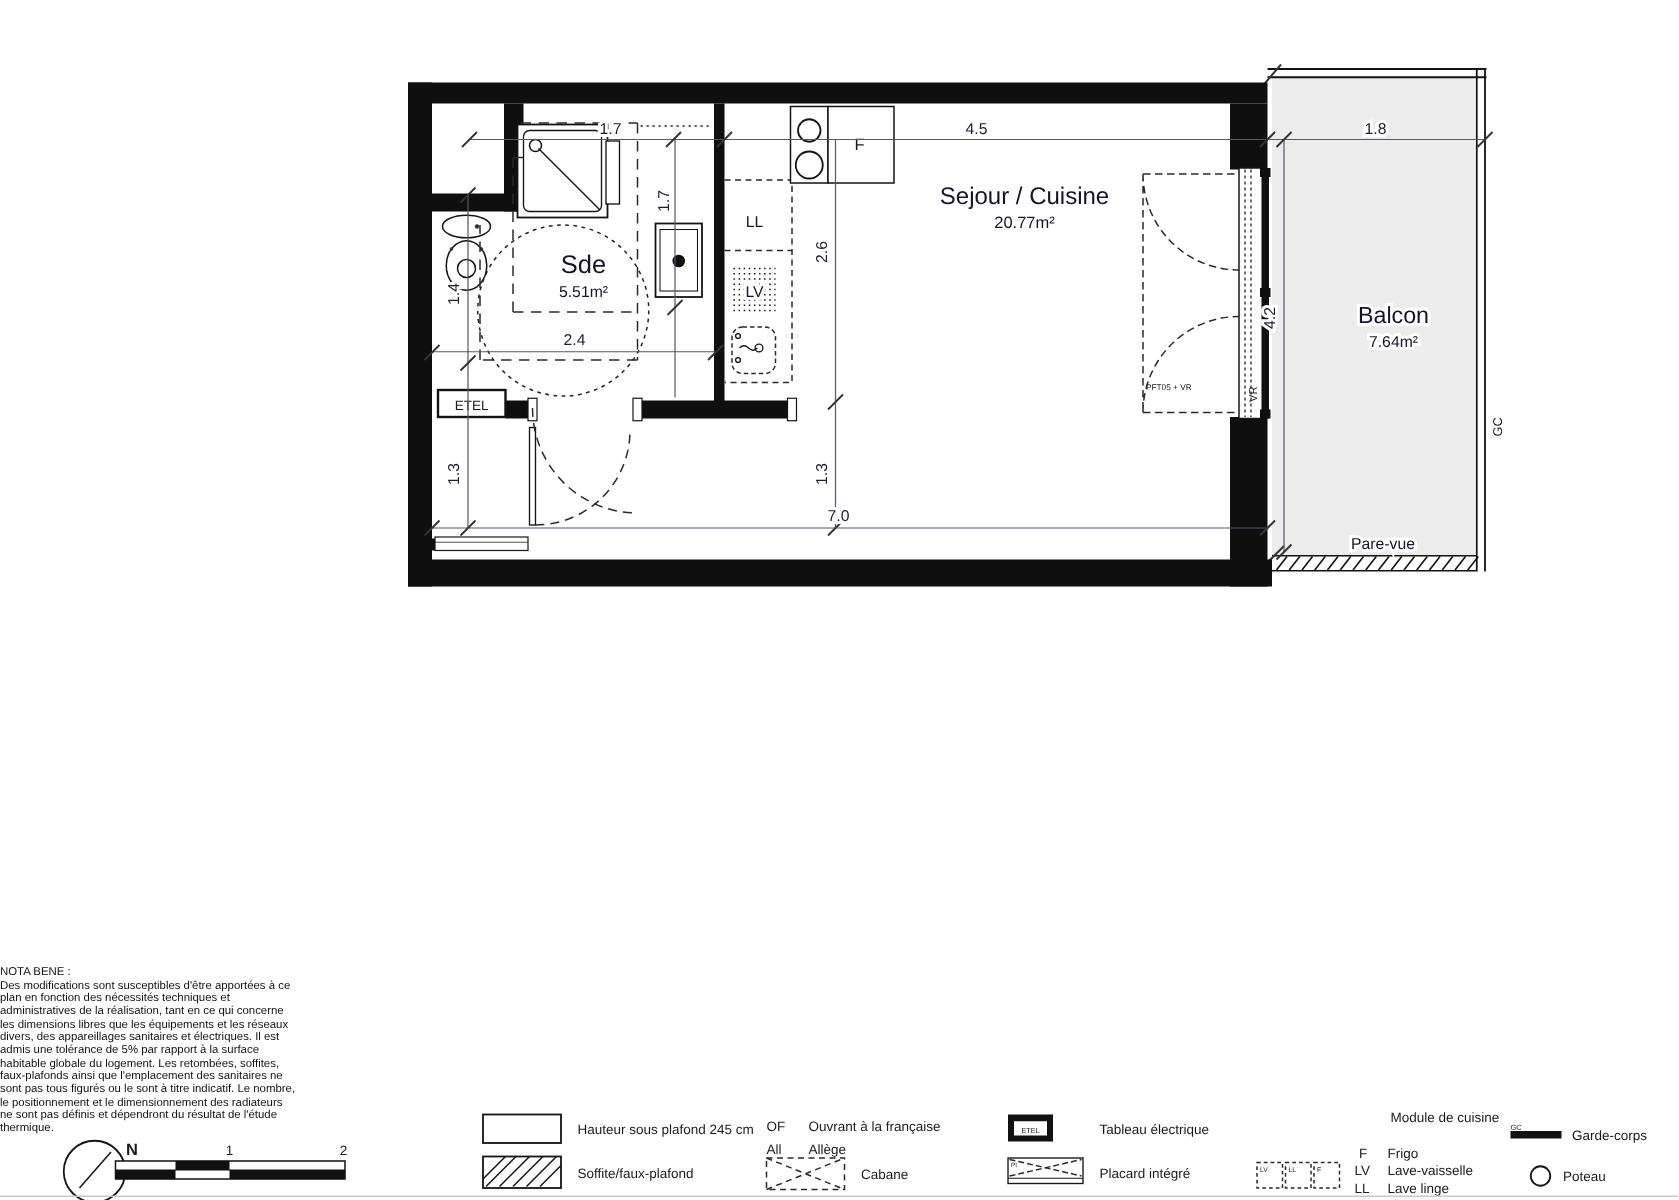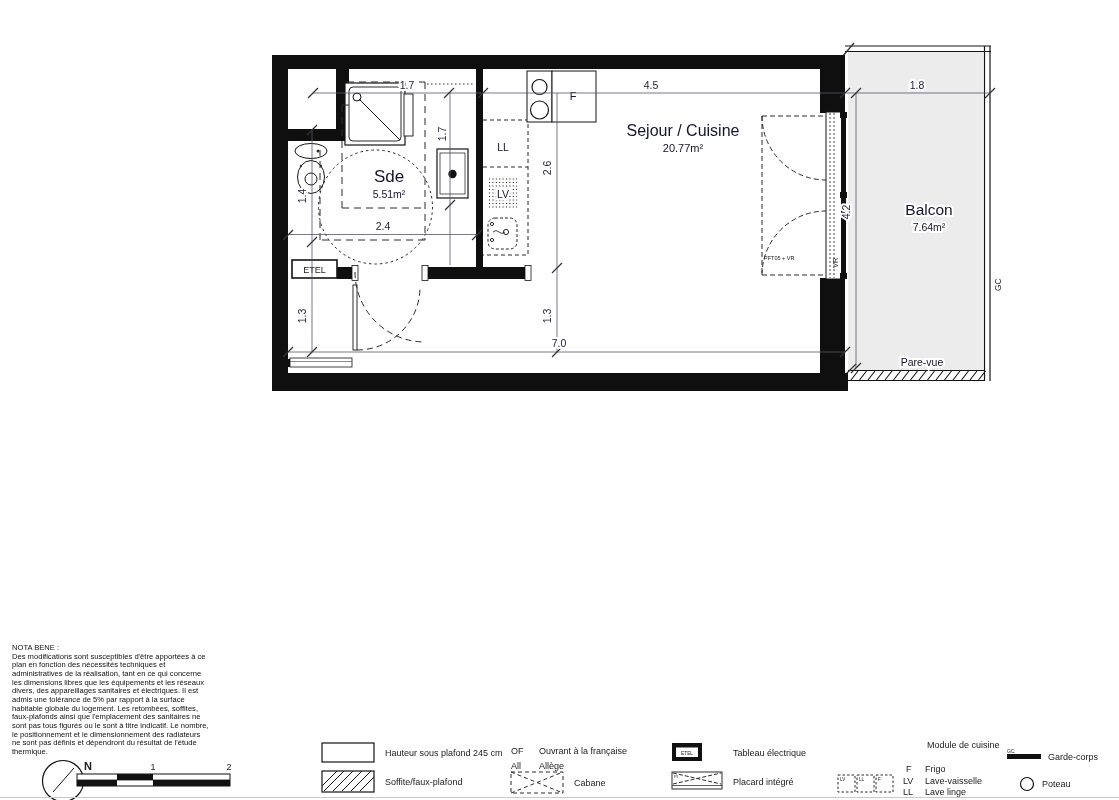--- a/index.html
+++ b/index.html
@@ -9,21 +9,21 @@
   svg text{font-family:"Liberation Sans",sans-serif;fill:#1a1a1a;}
   .w{fill:#0f0f0f;stroke:none;}
   .fx{fill:#fff;stroke:#141414;}
   .ln{fill:none;stroke:#141414;}
   .dl{fill:none;stroke:#56566b;stroke-width:.8;}
   .t{stroke:#333;stroke-width:1.3;}
   .d1{fill:none;stroke:#2a2a2a;stroke-width:1;}
   .dim{font-size:10.5px;fill:#1c1c38;paint-order:stroke;stroke:#fff;stroke-width:4px;}
   .rn{fill:#14142e;paint-order:stroke;stroke:#fff;stroke-width:4px;}
   .lg{font-size:9px;fill:#1a1a1a;}
-  .nota{position:absolute;left:12px;top:644px;width:198px;font-size:7.6px;
+  .nota{position:absolute;left:0;top:644px;width:198px;font-size:7.6px;
         line-height:1.14;color:#101010;}
   .nota .tt{display:block;}
 </style>
 </head>
 <body>
 
 <div class="sheet">
 <svg width="1119" height="800" viewBox="0 0 1119 800">
 
   <g>

